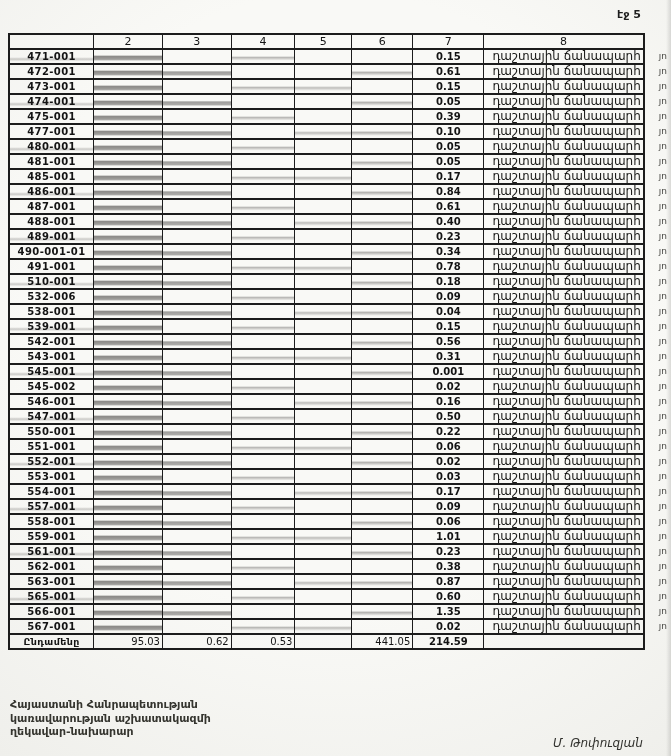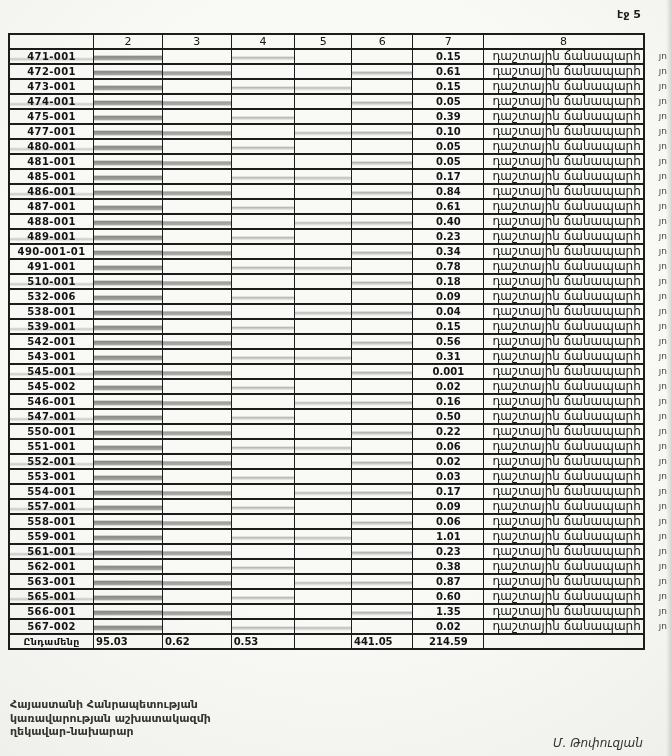--- a/index.html
+++ b/index.html
@@ -47,21 +47,21 @@
   .land-table .c1 { border-left-width:2px; }
   .land-table .c8 { border-right-width:2px; }
   td.c1 { text-align:center; font-weight:bold; letter-spacing:0.4px; }
   td.c7 { text-align:center; font-weight:bold; }
   td.c8 { text-align:left; font-weight:normal; font-size:12px; padding-left:8px; color:#1a1a18; }
   .land-table .margin-cell, .land-table .margin-cell.c9 {
     border:none; background:none !important;
     font-size:9px; font-weight:normal; color:#474743;
     text-align:left; padding-left:14px;
   }
-  tfoot td { font-weight:bold; text-align:left; border-bottom-width:2px; }
+  tfoot td { font-weight:normal; text-align:right; border-bottom-width:2px; }
   tfoot td.c1 { font-size:9.5px; }
   
   tbody td.c2 { background-image: linear-gradient(180deg, transparent 38%, rgba(35,32,30,.5) 50%, rgba(35,32,30,.42) 72%, transparent 85%); }
   tbody tr:nth-child(2n) td.c3 { background-image: linear-gradient(180deg, transparent 42%, rgba(35,32,30,.42) 54%, rgba(35,32,30,.36) 74%, transparent 86%); }
   tbody tr:nth-child(2n+1) td.c4 { background-image: linear-gradient(180deg, transparent 46%, rgba(35,32,30,.3) 58%, transparent 82%); }
   tbody tr:nth-child(3n) td.c5 { background-image: linear-gradient(180deg, transparent 46%, rgba(35,32,30,.28) 60%, transparent 84%); }
   tbody tr:nth-child(2n) td.c6 { background-image: linear-gradient(180deg, transparent 44%, rgba(35,32,30,.32) 58%, transparent 84%); }
   tbody tr:nth-child(3n+1) td.c1 { background-image: linear-gradient(180deg, transparent 55%, rgba(35,32,30,.22) 70%, transparent 88%); }
   .footer-left {
     position:absolute; left:10px; top:698px;
@@ -518,21 +518,21 @@
           <td class="c2"></td>
           <td class="c3"></td>
           <td class="c4"></td>
           <td class="c5"></td>
           <td class="c6"></td>
           <td class="c7">1.35</td>
           <td class="c8">դաշտային ճանապարհ</td>
           <td class="margin-cell c9">յո</td>
         </tr>
         <tr>
-          <td class="c1">567-002</td>
+          <td class="c1">567-001</td>
           <td class="c2"></td>
           <td class="c3"></td>
           <td class="c4"></td>
           <td class="c5"></td>
           <td class="c6"></td>
           <td class="c7">0.02</td>
           <td class="c8">դաշտային ճանապարհ</td>
           <td class="margin-cell c9">յո</td>
         </tr>
       </tbody>

